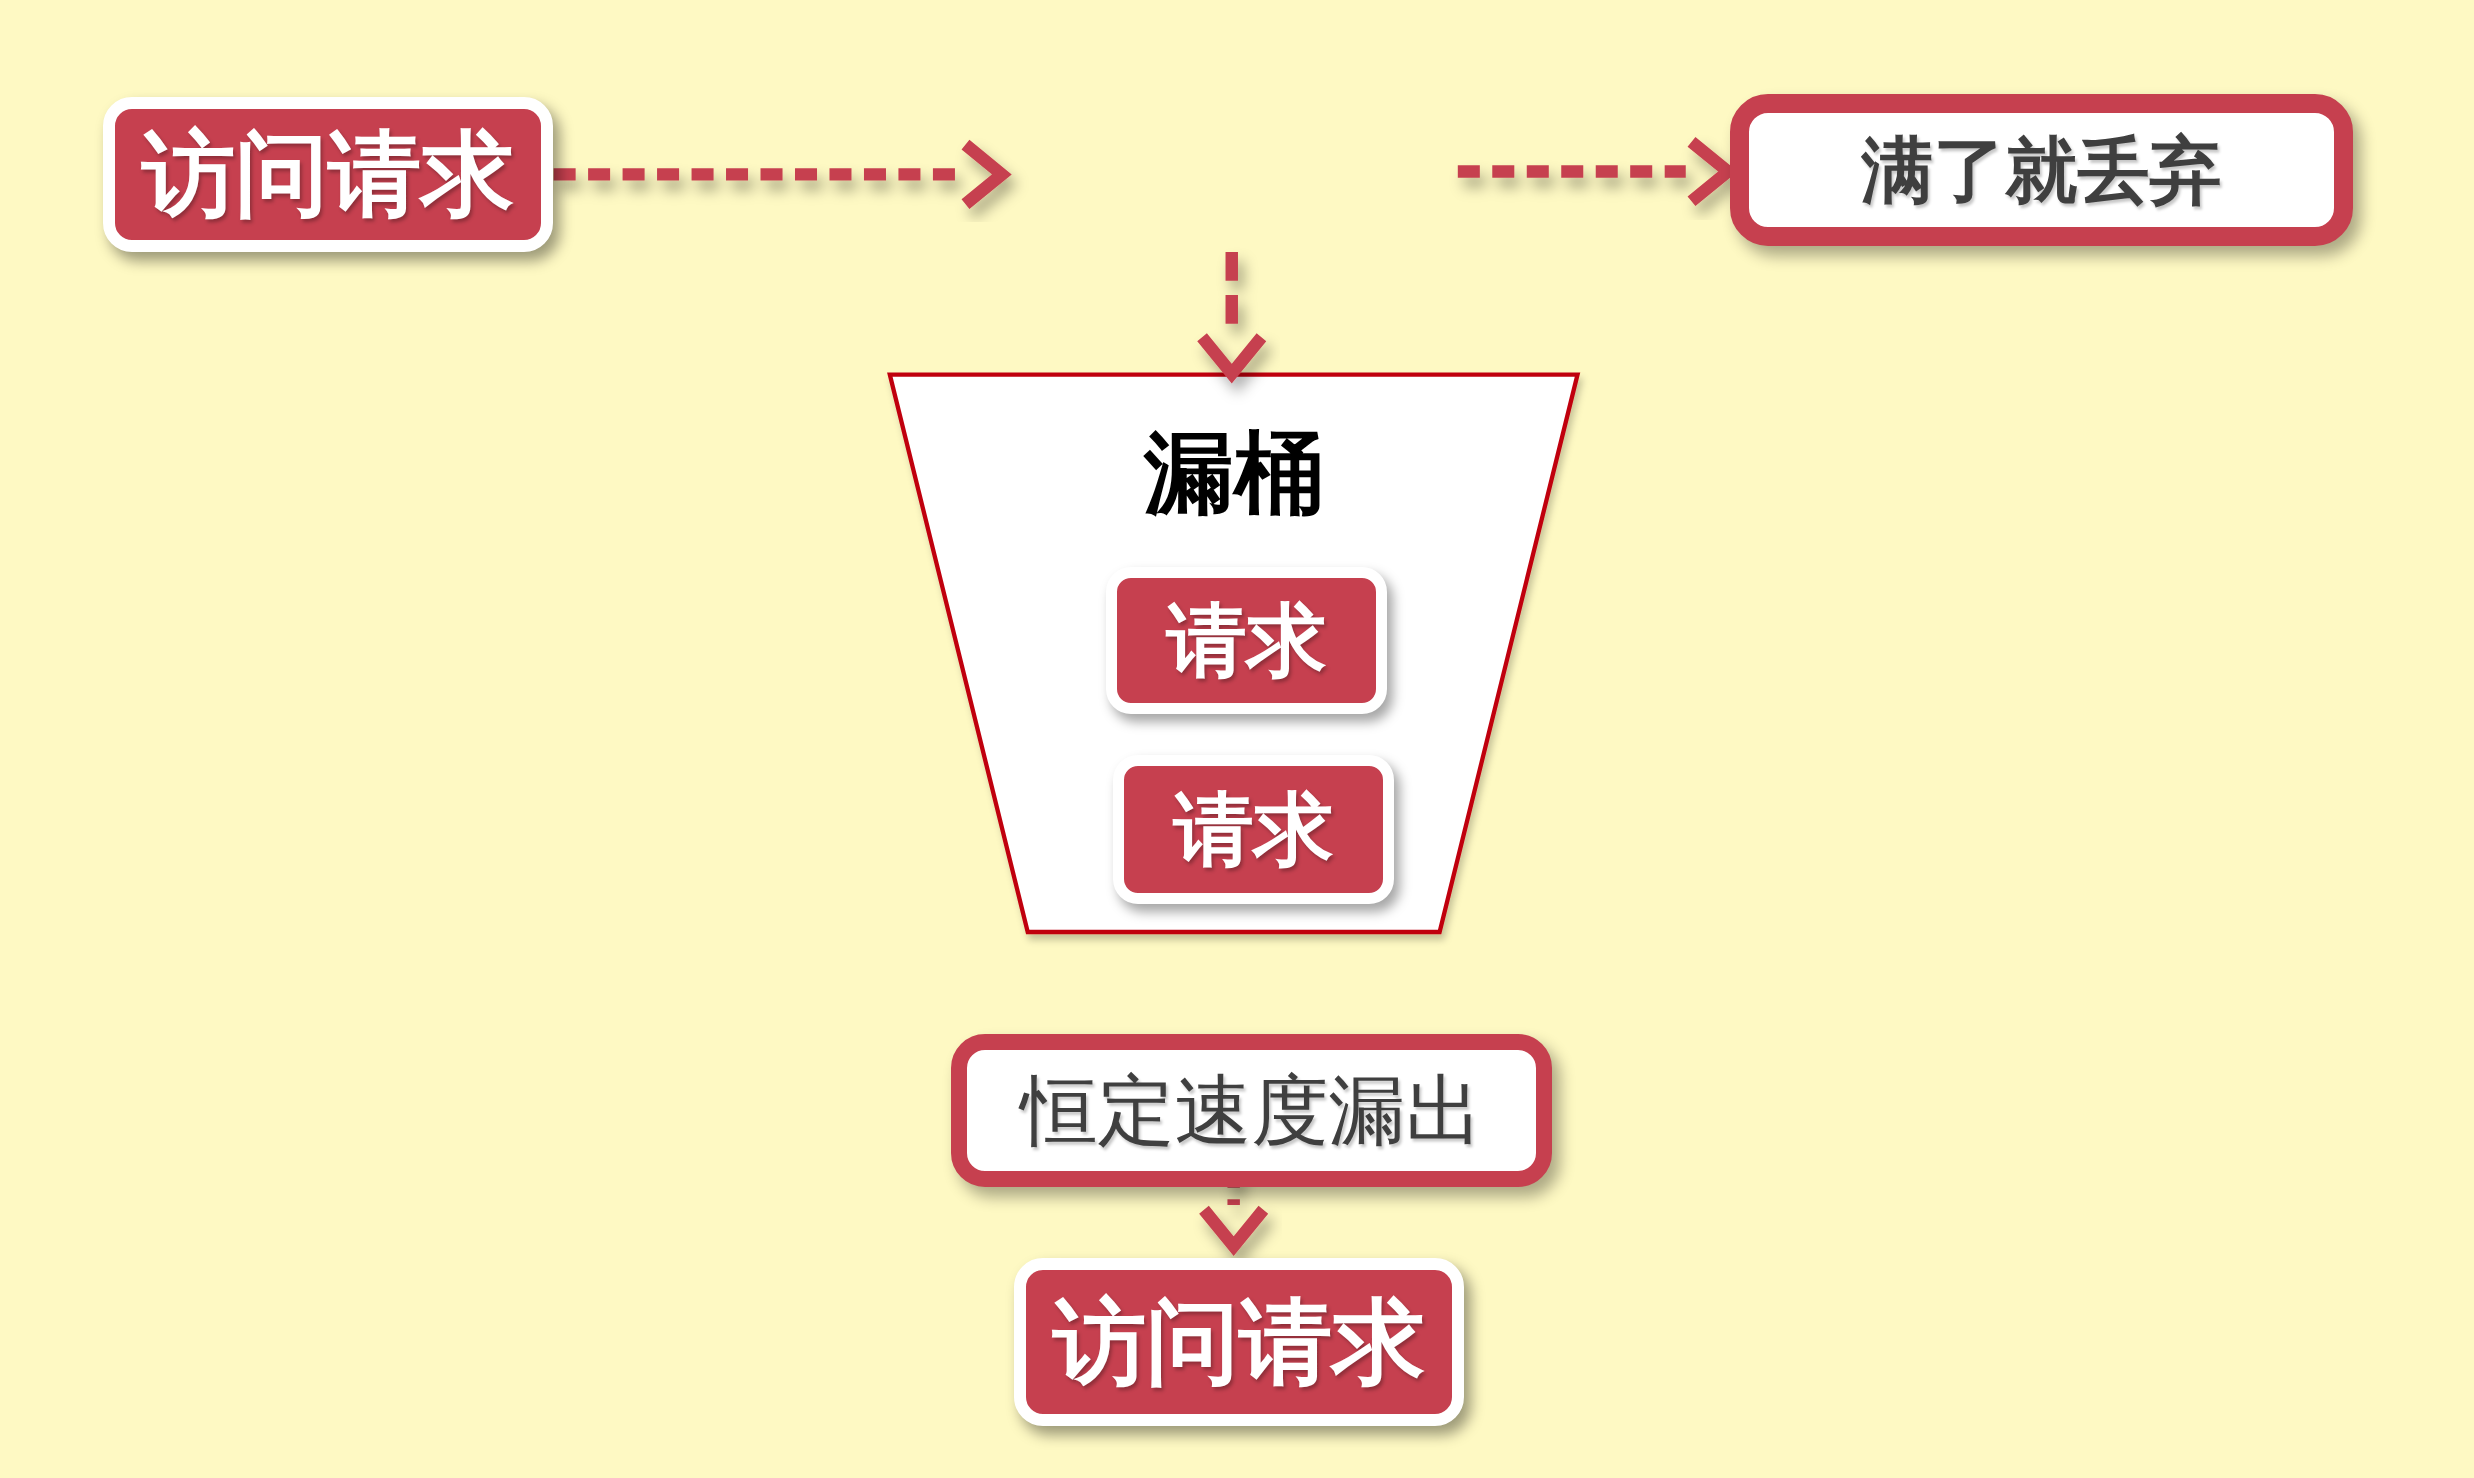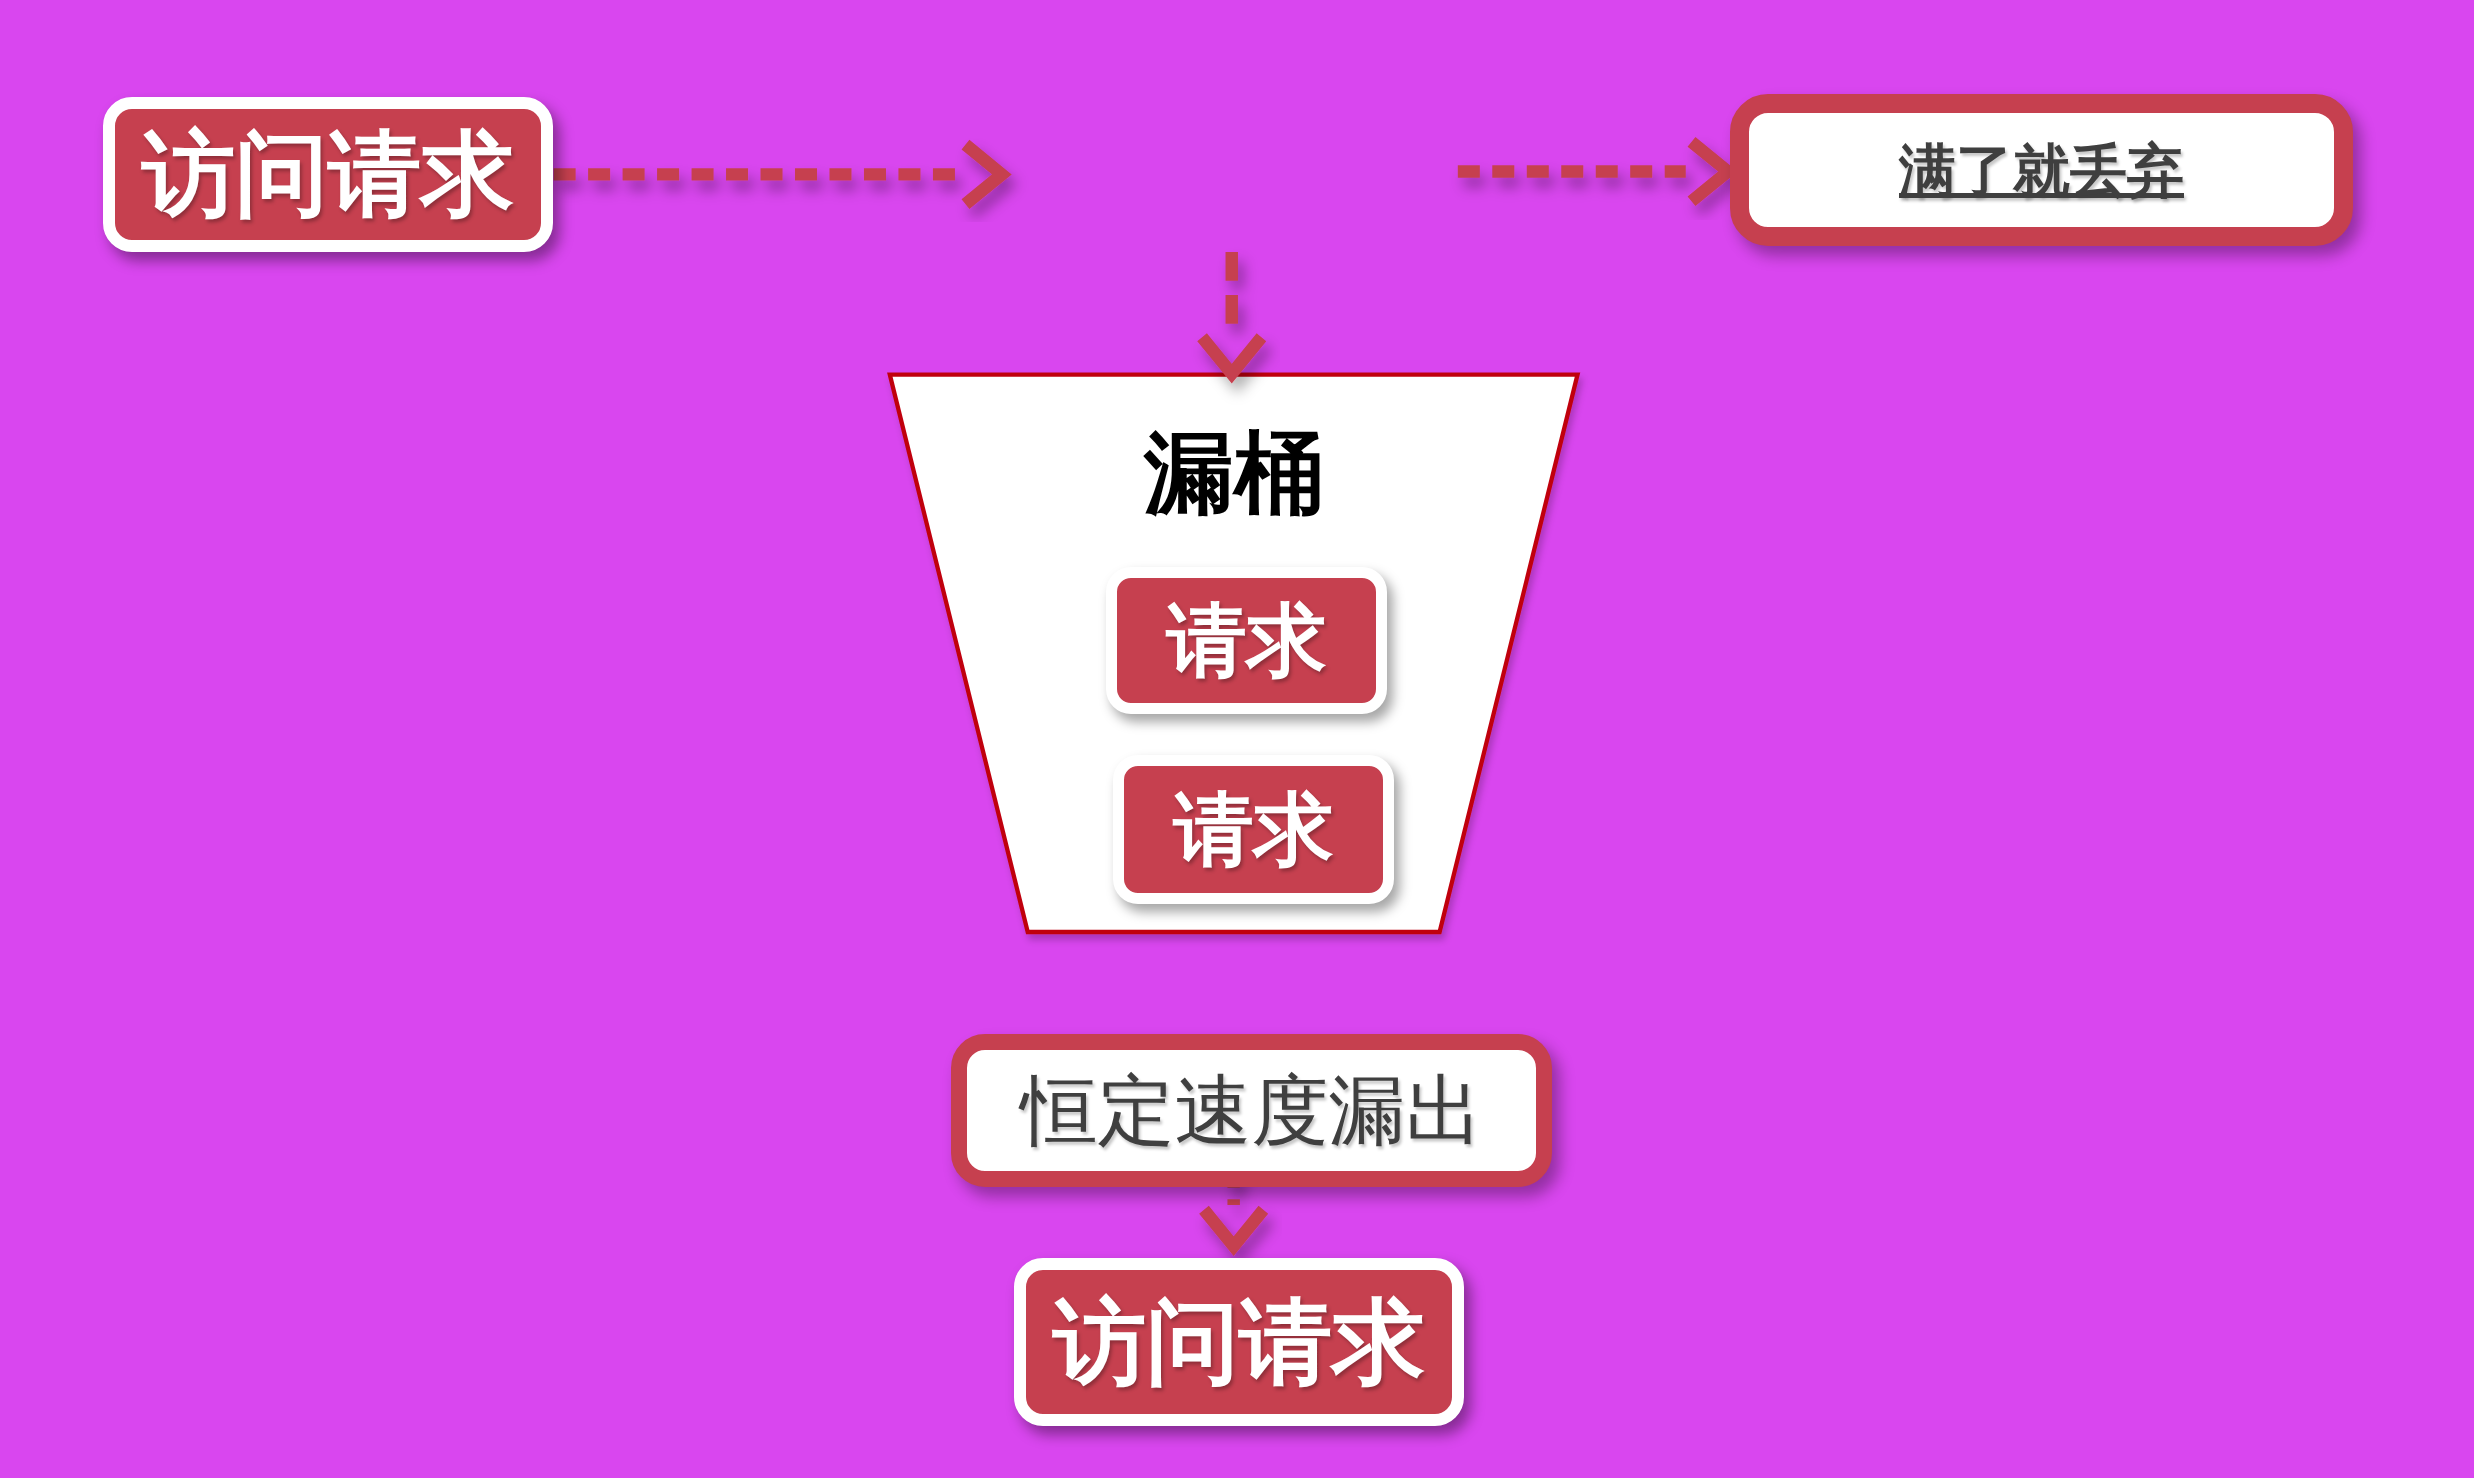--- a/index.html
+++ b/index.html
@@ -5,21 +5,21 @@
   html, body {
     margin: 0;
     padding: 0;
     background: #ffffff;
     font-family: "Liberation Sans", sans-serif;
   }
   #stage {
     position: relative;
     width: 2475px;
     height: 1479px;
-    background: #d946ef;
+    background: #fef9c3;
     overflow: hidden;
   }
   
   #connectors {
     position: absolute;
     left: 0; top: 0;
     width: 2475px;
     height: 1479px;
     pointer-events: none;
   }
@@ -68,21 +68,21 @@
     justify-content: center;
     font-weight: bold;
     color: var(--text-black);
     line-height: 1;
     white-space: nowrap;
   }
 
   
   #node-incoming   { left: 103px;  top: 97px;  width: 426px; height: 131px; font-size: 93px; }
   #node-check      { left: 1004px; top: 94px;   width: 414px; height: 119px; font-size: 79px; font-weight: 400; }
-  #node-discard    { left: 1730px; top: 94px;   width: 585px; height: 114px; font-size: 57px; font-weight: bold; text-decoration: underline; }
+  #node-discard    { left: 1730px; top: 94px;   width: 585px; height: 114px; font-size: 72px; font-weight: bold; }
   #funnel-label    { left: 1119px; top: 419px;  width: 230px; height: 107px; font-size: 90px; text-align: right; }
   #node-req-top    { left: 1106px; top: 567px;  width: 259px; height: 125px; font-size: 80px; }
   #node-req-bottom { left: 1113px; top: 755px;  width: 259px; height: 127px; font-size: 80px; }
   #node-leak       { left: 951px;  top: 1034px; width: 569px; height: 121px; font-size: 77px; font-weight: 400; border-width: 16.3px; border-radius: 34px; }
   #node-outgoing   { left: 1014px; top: 1258px; width: 426px; height: 144px; font-size: 93px; }
 </style>
 </head>
 <body>
 
 <div id="stage">

